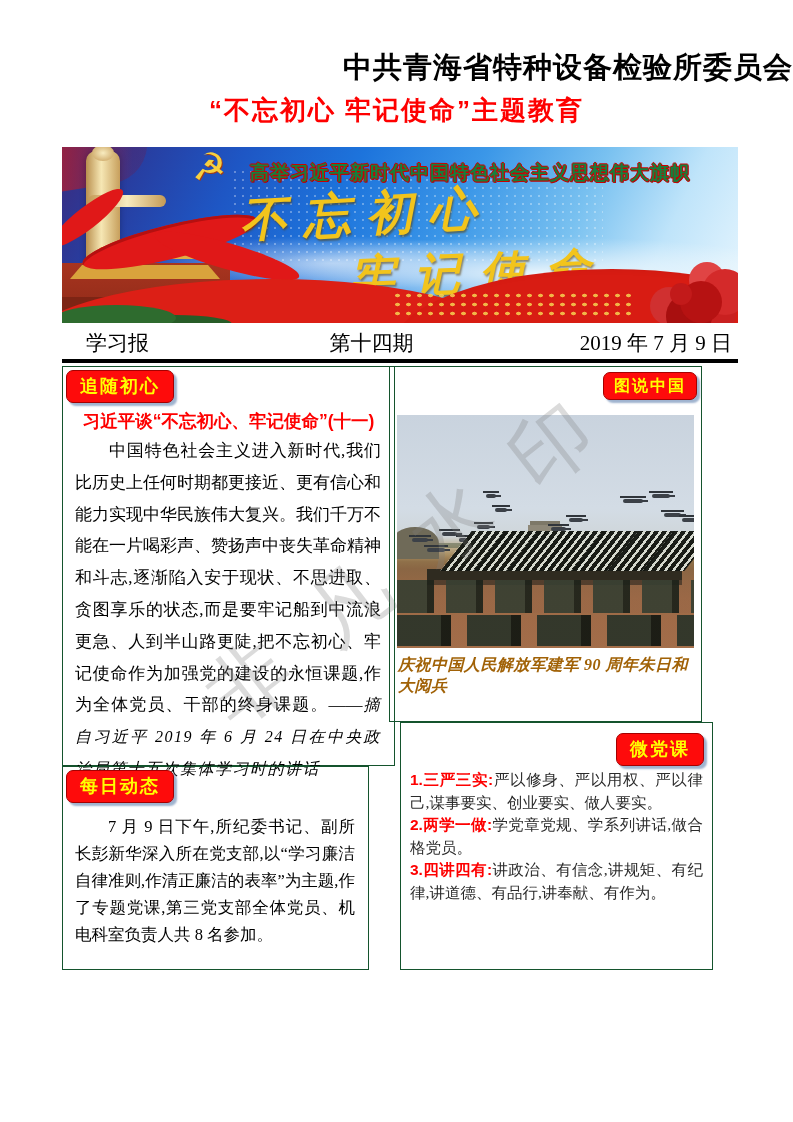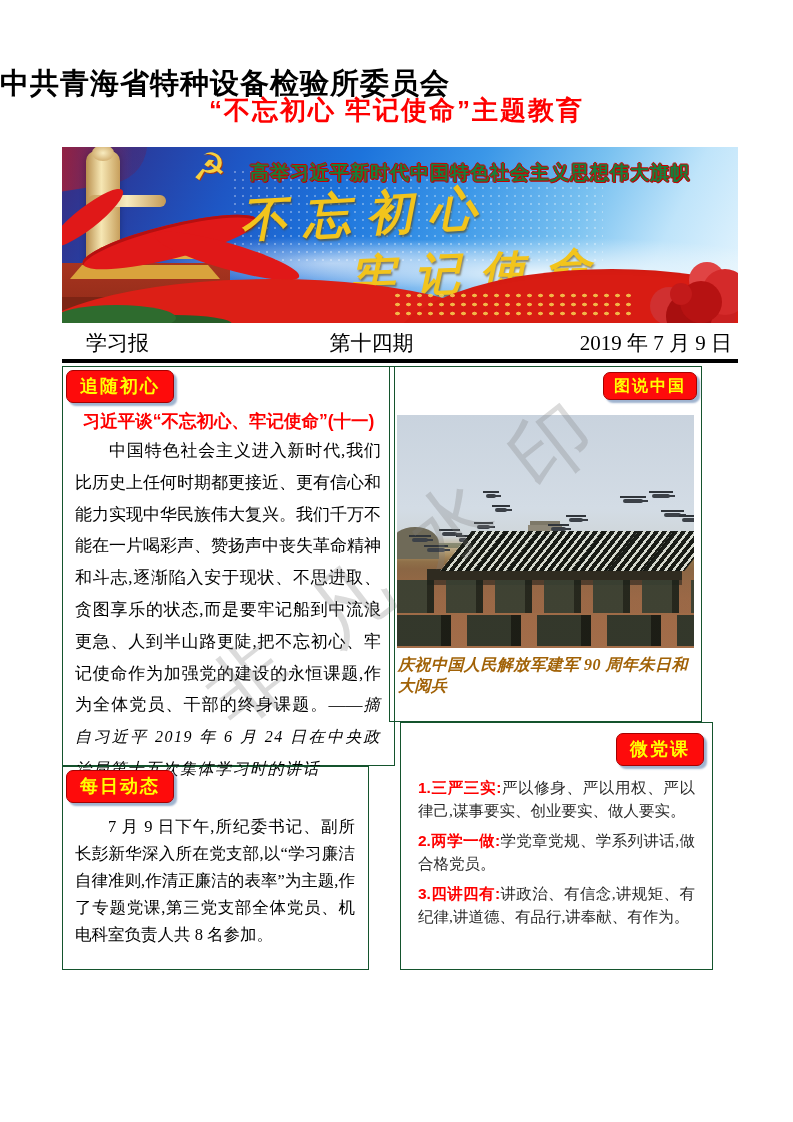--- a/index.html
+++ b/index.html
@@ -1,21 +1,21 @@
 <!DOCTYPE html>
 <html><head>
 <meta charset="utf-8">
 <style>
   html,body{margin:0;padding:0;background:#ffffff;}
   .page{position:relative;width:793px;height:1122px;background:#fff;overflow:hidden;
         font-family:"Liberation Serif","DejaVu Serif",serif;color:#111;}
   .sans{font-family:"Liberation Sans","DejaVu Sans",sans-serif;}
 
   
-  .org-title{position:absolute;left:0;right:0;top:64px;text-align:left;
+  .org-title{position:absolute;left:0;right:0;top:48px;text-align:right;
              font-size:29px;font-weight:bold;letter-spacing:1px;color:#000;}
   .theme-title{position:absolute;left:0;right:0;top:93px;text-align:center;
              font-size:26px;font-weight:bold;letter-spacing:2px;color:#fe0000;}
 
   
   .banner{position:absolute;left:62px;top:147px;width:676px;height:176px;overflow:hidden;}
   .bn-sky{position:absolute;inset:0;
     background:linear-gradient(116deg,#3b2b7e 0%,#283c9e 10%,#1e56c4 24%,#1d74dc 40%,#3b97e8 56%,#79c1f0 72%,#bfe4fa 85%,#eaf7fe 100%);}
   .bn-cloud{position:absolute;inset:0;background:
     radial-gradient(60% 30% at 70% 72%,rgba(255,255,255,.85),rgba(255,255,255,0) 70%),
@@ -115,21 +115,21 @@
     background:#6f6a58;}
   .heli{position:absolute;height:4px;background:#3c4148;border-radius:2px;}
   .heli::before{content:"";position:absolute;left:-3px;right:-3px;top:-3px;height:2px;background:#30353b;}
   .heli::after{content:"";position:absolute;right:-5px;top:1px;width:6px;height:2px;background:#383d44;}
 
   .photo-caption{position:absolute;left:8px;right:6px;top:288px;font-size:16px;font-weight:bold;
     font-style:italic;color:#a16207;letter-spacing:.5px;}
 
   .micro-list{position:absolute;left:9px;right:9px;top:46px;font-size:15.5px;line-height:22.5px;
     color:#2b2b2b;text-align:justify;}
-  .micro-list p{margin:8px;}
+  .micro-list p{margin:0;}
   .micro-label{color:#fe0000;font-weight:bold;font-family:"Liberation Sans","DejaVu Sans",sans-serif;}
 
   
   .watermark{position:absolute;left:420px;top:550px;transform:translate(-50%,-50%) rotate(-38deg);
     font-size:80px;letter-spacing:48px;white-space:nowrap;color:rgba(125,125,125,.28);
     font-family:"Liberation Sans","DejaVu Sans",sans-serif;pointer-events:none;z-index:50;}
 </style>
 </head>
 <body>
 

